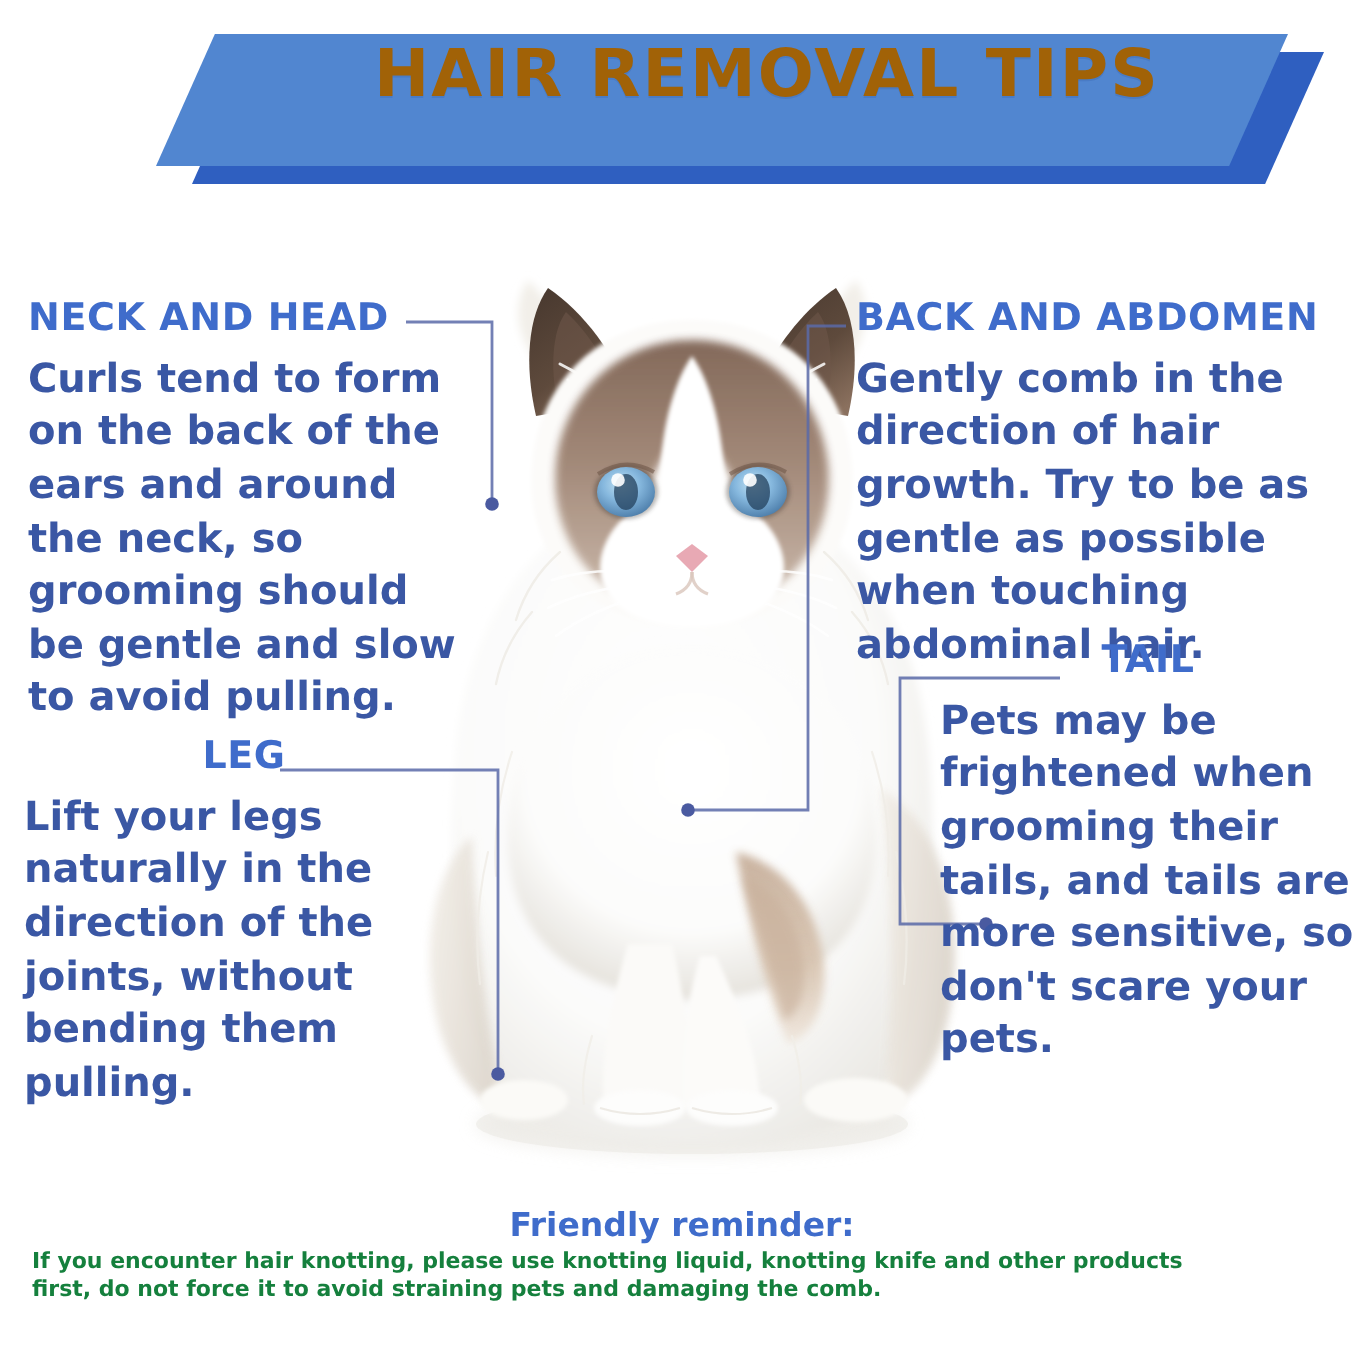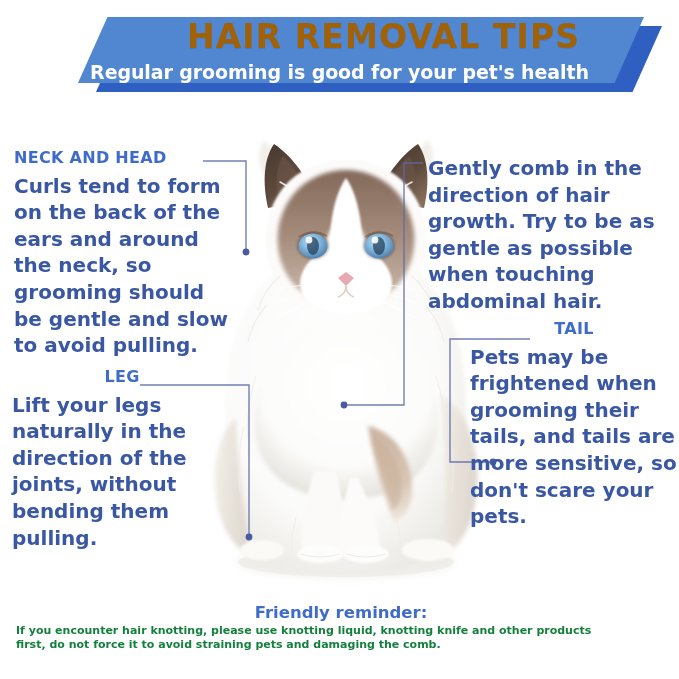--- a/index.html
+++ b/index.html
@@ -38,21 +38,21 @@
     font-family:"DejaVu Sans","Liberation Sans",sans-serif;
   }
 
   
   .cat-stage{position:absolute;left:196px;top:126px;width:300px;height:470px;}
   .cat-stage svg{display:block;width:100%;height:100%;}
 
   
   .callout{position:absolute;}
   .callout .c-title{
-    font-size:16px;font-weight:700;letter-spacing:.3px;color:#3f6ccb;
+    font-size:19px;font-weight:700;letter-spacing:.3px;color:#3f6ccb;
     text-transform:uppercase;line-height:1.1;white-space:nowrap;
     font-family:"DejaVu Sans","Liberation Sans",sans-serif;
   }
   .callout .c-body{
     font-size:20px;font-weight:700;color:#3a57a4;line-height:1.33;
     margin-top:6px;font-family:"DejaVu Sans","Liberation Sans",sans-serif;
   }
   .callout.t-center .c-title{text-align:center;}
 
   #callout-neck{left:14px;top:149px;width:215px;}
@@ -77,21 +77,20 @@
 </style>
 </head>
 <body>
 
 <div id="stage">
 
   <div class="banner-wrap">
     <div class="banner-back"></div>
     <div class="banner-front"></div>
     <div class="banner-title">HAIR REMOVAL TIPS</div>
-    <div class="banner-sub">Regular grooming is good for your pet's health</div>
   </div>
 
   <div class="cat-stage">
     <svg viewBox="0 0 300 470" xmlns="http://www.w3.org/2000/svg" aria-hidden="true">
       <defs>
         <radialGradient id="furBody" cx="45%" cy="40%" r="70%">
           <stop offset="0%" stop-color="#ffffff"></stop>
           <stop offset="62%" stop-color="#fbfbfa"></stop>
           <stop offset="100%" stop-color="#e8e6e1"></stop>
         </radialGradient>
@@ -271,20 +270,21 @@
     <div class="c-title">NECK AND HEAD</div>
     <div class="c-body">Curls tend to form on the back of the ears and around the neck, so grooming should be gentle and slow to avoid pulling.</div>
   </div>
 
   <div class="callout t-center" id="callout-leg">
     <div class="c-title">LEG</div>
     <div class="c-body">Lift your legs naturally in the direction of the joints, without bending them pulling.</div>
   </div>
 
   <div class="callout" id="callout-back">
+    <div class="c-title">BACK AND ABDOMEN</div>
     <div class="c-body">Gently comb in the direction of hair growth. Try to be as gentle as possible when touching abdominal hair.</div>
   </div>
 
   <div class="callout t-center" id="callout-tail">
     <div class="c-title">TAIL</div>
     <div class="c-body">Pets may be frightened when grooming their tails, and tails are more sensitive, so don't scare your pets.</div>
   </div>
 
   <div class="footer">
     <div class="f-title">Friendly reminder:</div>

